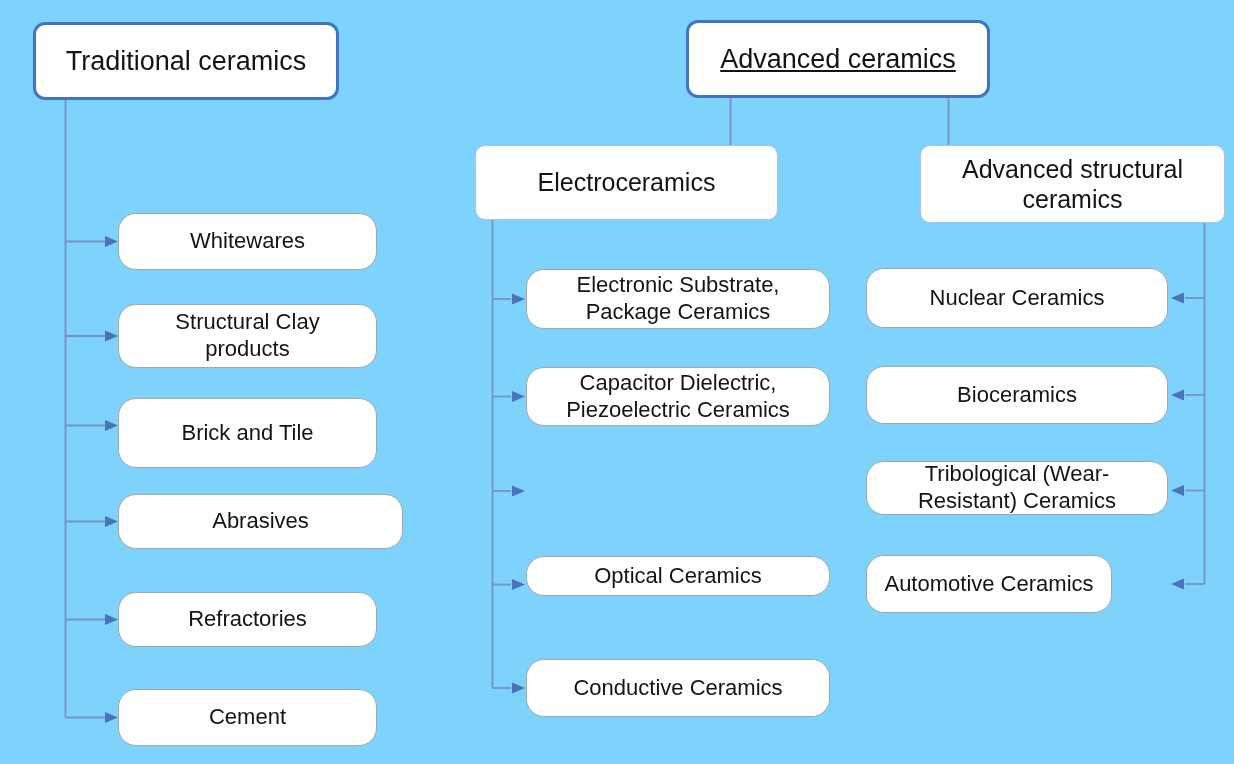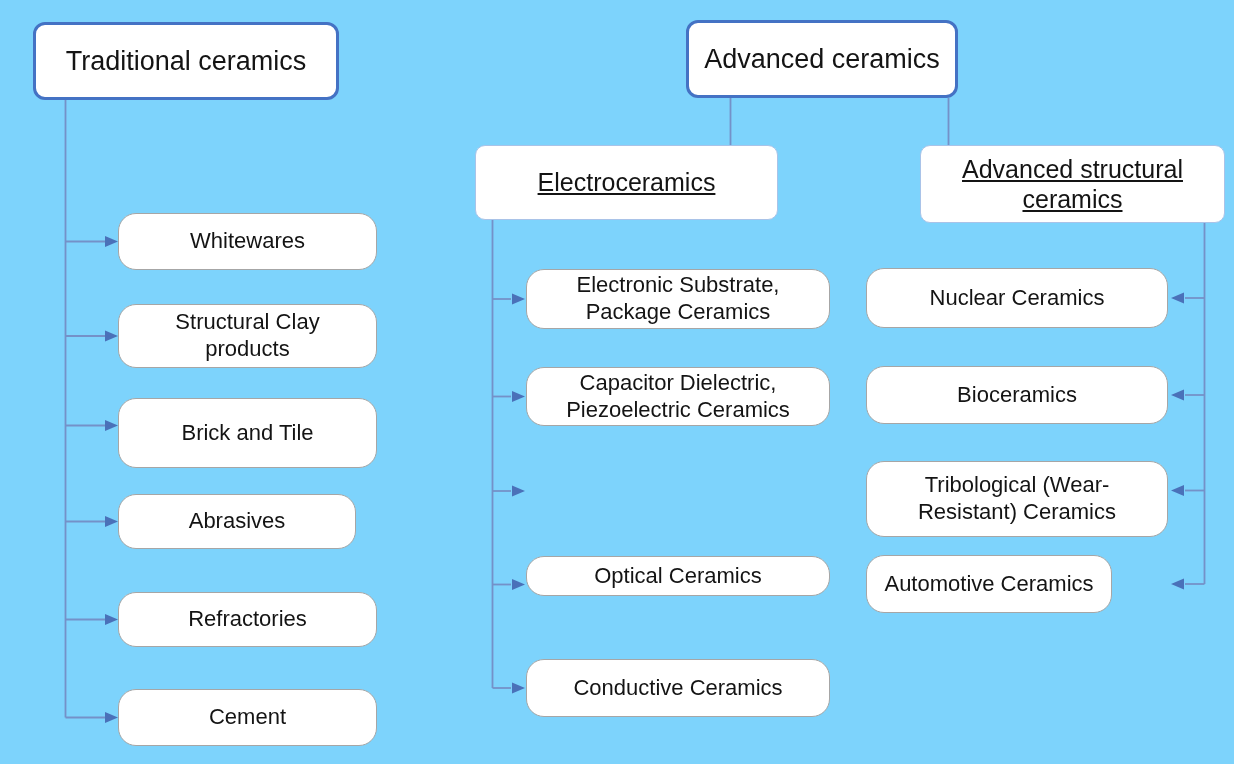--- a/index.html
+++ b/index.html
@@ -29,53 +29,52 @@
   .node .inner { display: inline-block; }
   .root-node {
     border: 3px solid #4472C4;
     border-radius: 12px;
     font-size: 27px;
   }
   .branch-node {
     border: 1.5px solid #A9C3E8;
     border-radius: 10px;
     font-size: 25px;
-    text-decoration: underline;
   }
   .branch-node .inner { max-width: 260px; }
   .child-node {
     border: 1.5px solid #A6A6A6;
     border-radius: 18px;
     font-size: 22px;
   }
   .child-node .inner { max-width: 240px; }
   .child-left .inner { max-width: 200px; }
 
   
   .pos-traditional   { left: 33px;  top: 22px;  width: 306px; height: 78px; }
-  .pos-advanced      { left: 686px; top: 20px;  width: 272px; height: 78px; }
+  .pos-advanced      { left: 686px; top: 20px;  width: 304px; height: 78px; text-decoration: underline; }
   .pos-electro       { left: 475px; top: 145px; width: 303px; height: 75px; }
   .pos-advstruct     { left: 920px; top: 145px; width: 305px; height: 78px; }
 
   .pos-l0 { left: 118px; top: 213px; width: 259px; height: 57px; }
   .pos-l1 { left: 118px; top: 304px; width: 259px; height: 64px; }
   .pos-l2 { left: 118px; top: 398px; width: 259px; height: 70px; }
-  .pos-l3 { left: 118px; top: 494px; width: 238px; height: 55px; }
+  .pos-l3 { left: 118px; top: 494px; width: 285px; height: 55px; }
   .pos-l4 { left: 118px; top: 592px; width: 259px; height: 55px; }
   .pos-l5 { left: 118px; top: 689px; width: 259px; height: 57px; }
 
   .pos-m0 { left: 526px; top: 269px; width: 304px; height: 60px; }
   .pos-m1 { left: 526px; top: 367px; width: 304px; height: 59px; }
   .pos-m2 { left: 526px; top: 462px; width: 304px; height: 58px; }
   .pos-m3 { left: 526px; top: 556px; width: 304px; height: 40px; }
   .pos-m4 { left: 526px; top: 659px; width: 304px; height: 58px; }
 
   .pos-r0 { left: 866px; top: 268px; width: 302px; height: 60px; }
   .pos-r1 { left: 866px; top: 366px; width: 302px; height: 58px; }
-  .pos-r2 { left: 866px; top: 461px; width: 302px; height: 76px; }
+  .pos-r2 { left: 866px; top: 461px; width: 302px; height: 54px; }
   .pos-r3 { left: 866px; top: 555px; width: 246px; height: 58px; }
 </style>
 </head>
 <body>
 
 <div class="canvas">
 
   <svg class="connector-layer" width="1234" height="764" viewBox="0 0 1234 764" xmlns="http://www.w3.org/2000/svg">
     <g stroke="#7491C8" stroke-width="1.8" fill="none">
 

